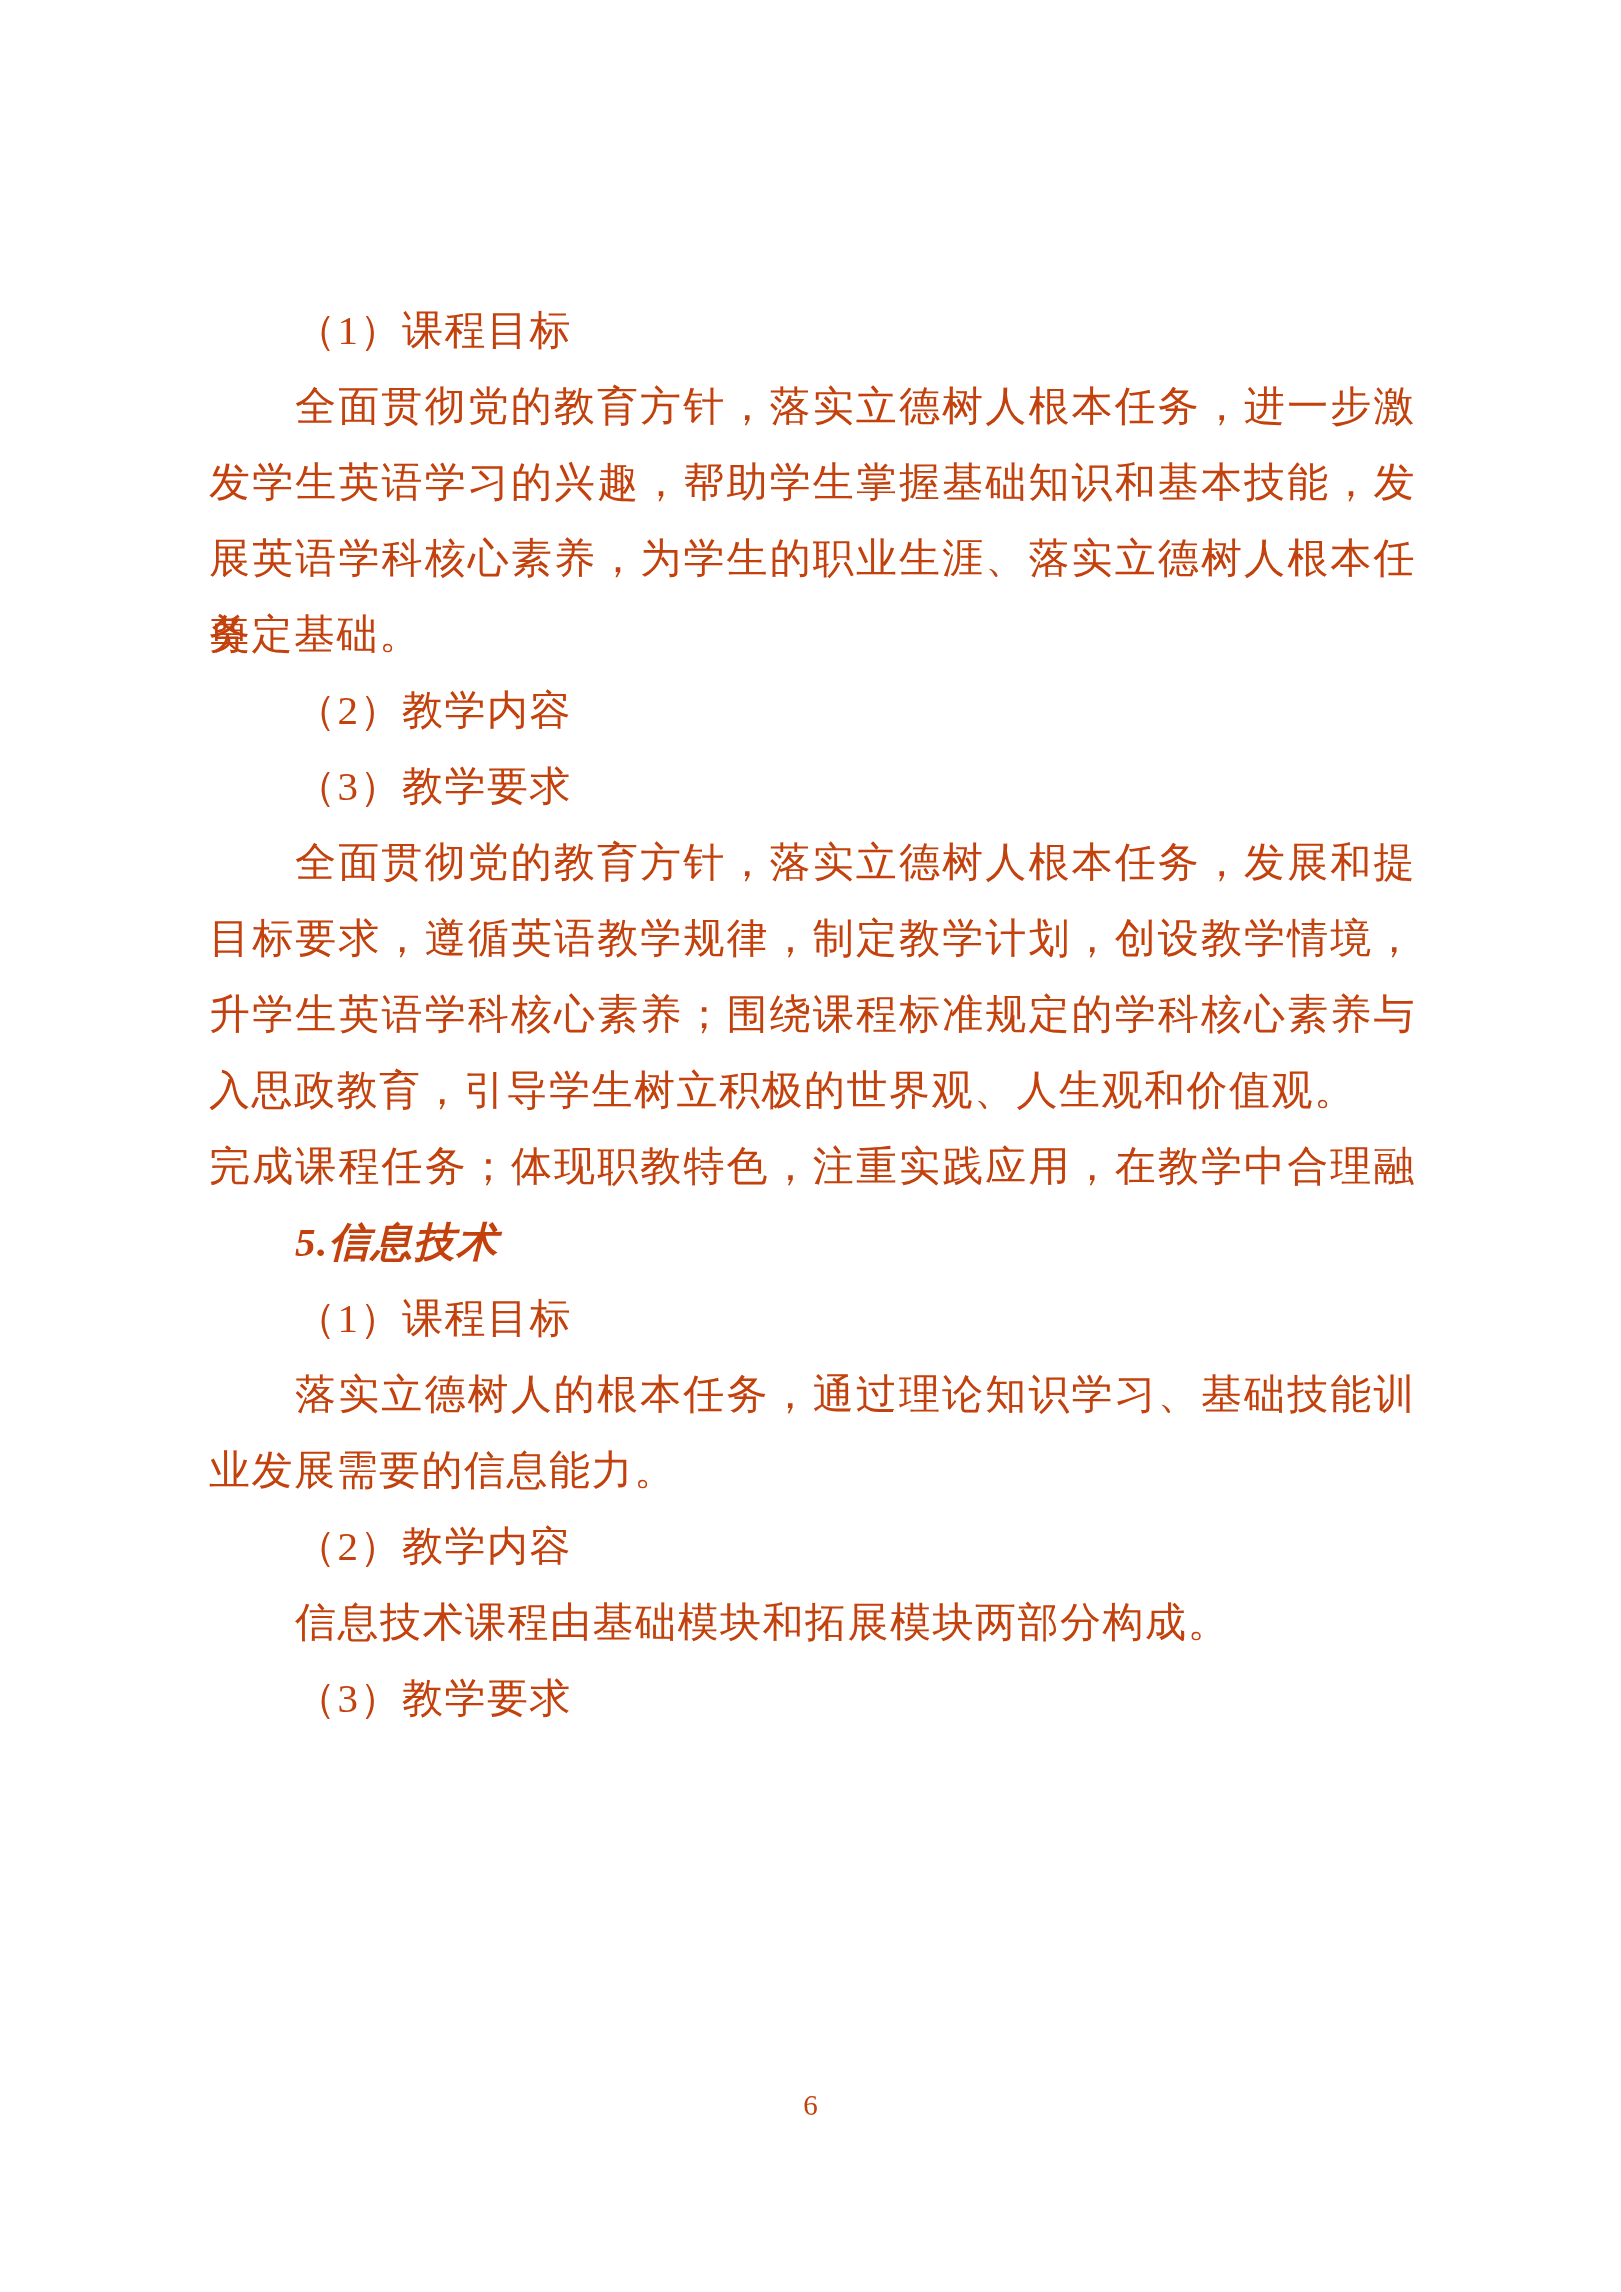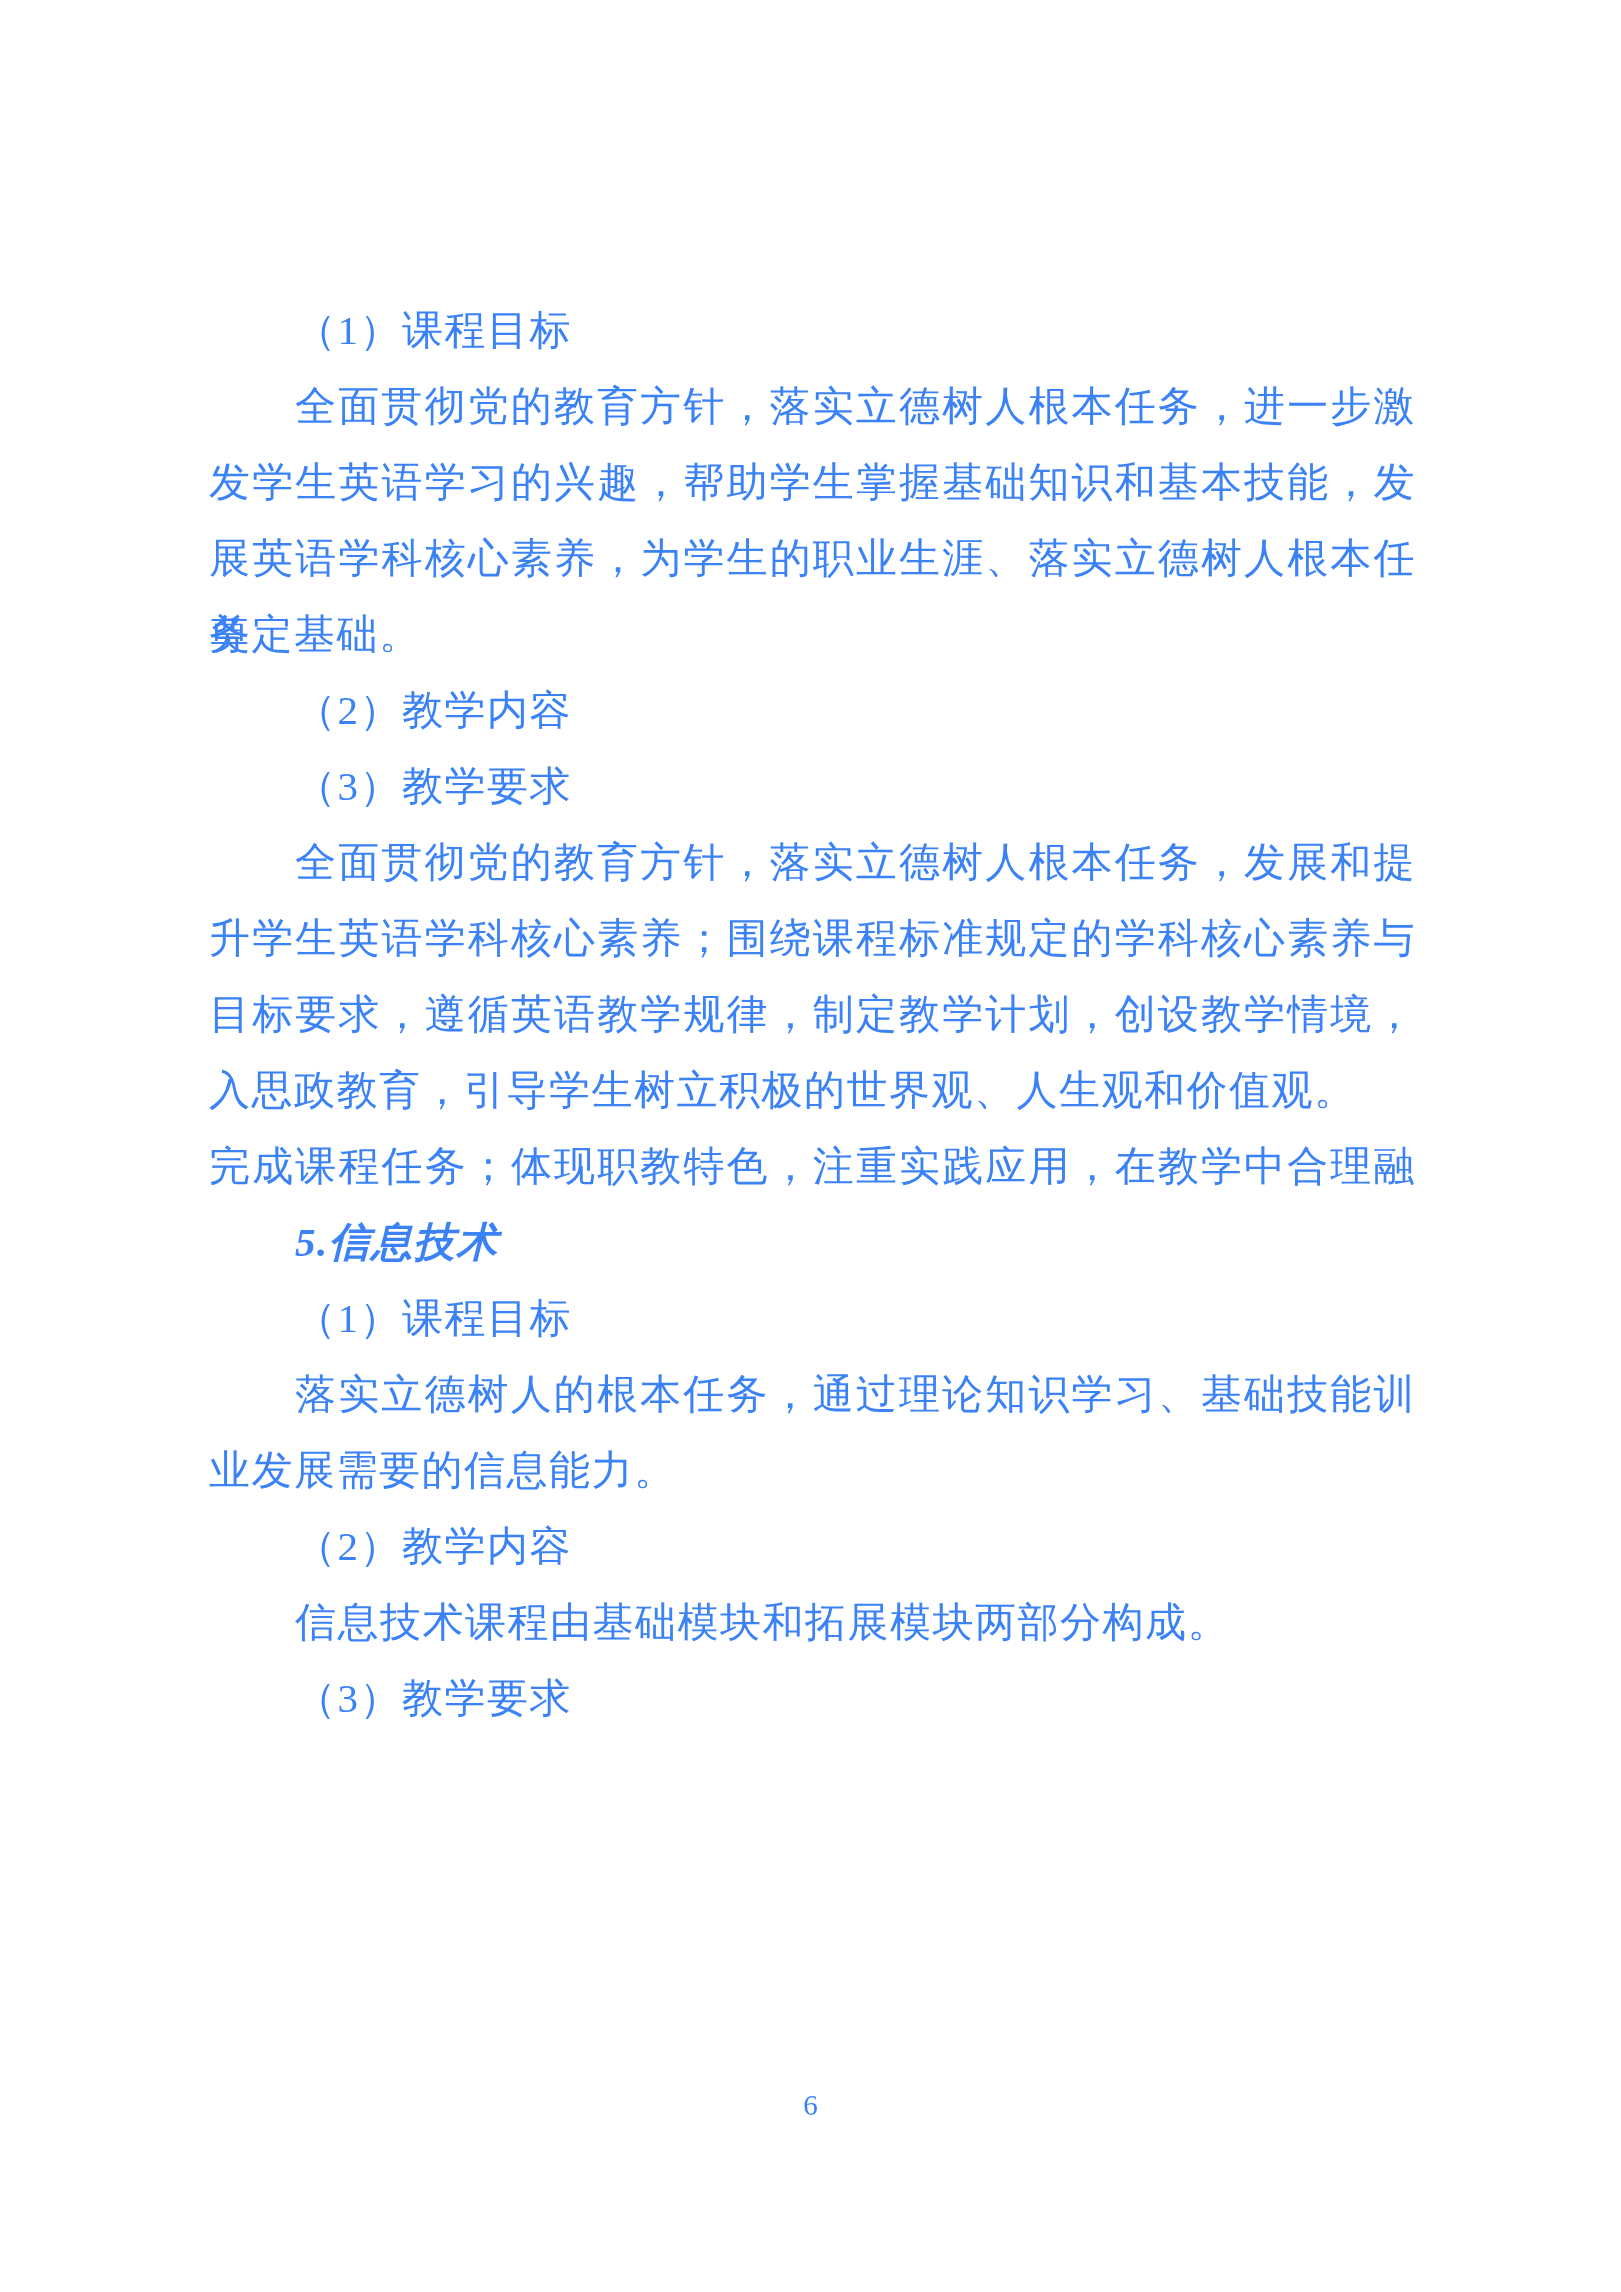--- a/index.html
+++ b/index.html
@@ -7,21 +7,21 @@
     padding: 0;
     background: #888;
   }
   .page {
     position: relative;
     width: 1621px;
     height: 2293px;
     background: #ffffff;
     overflow: hidden;
     font-family: "Liberation Serif", "DejaVu Serif", serif;
-    color: #3b82f6;
+    color: #c2410c;
   }
   .text-block {
     position: absolute;
     left: 209px;
     top: 292px;
     width: 1207px;
   }
   .line {
     height: 76px;
     line-height: 76px;
@@ -61,22 +61,22 @@
 <div class="page">
   <div class="text-block">
     <div class="line indent">（1）课程目标</div>
     <div class="line indent justify">全面贯彻党的教育方针，落实立德树人根本任务，进一步激</div>
     <div class="line justify">发学生英语学习的兴趣，帮助学生掌握基础知识和基本技能，发</div>
     <div class="line justify">展英语学科核心素养，为学生的职业生涯、落实立德树人根本任务</div>
     <div class="line">奠定基础。</div>
     <div class="line indent">（2）教学内容</div>
     <div class="line indent">（3）教学要求</div>
     <div class="line indent justify">全面贯彻党的教育方针，落实立德树人根本任务，发展和提</div>
+    <div class="line justify">目标要求，遵循英语教学规律，制定教学计划，创设教学情境，</div>
     <div class="line justify">升学生英语学科核心素养；围绕课程标准规定的学科核心素养与</div>
-    <div class="line justify">目标要求，遵循英语教学规律，制定教学计划，创设教学情境，</div>
     <div class="line">入思政教育，引导学生树立积极的世界观、人生观和价值观。</div>
     <div class="line justify">完成课程任务；体现职教特色，注重实践应用，在教学中合理融</div>
     <div class="line indent bold">5.信息技术</div>
     <div class="line indent">（1）课程目标</div>
     <div class="line indent justify">落实立德树人的根本任务，通过理论知识学习、基础技能训</div>
     <div class="line">业发展需要的信息能力。</div>
     <div class="line indent">（2）教学内容</div>
     <div class="line indent">信息技术课程由基础模块和拓展模块两部分构成。</div>
     <div class="line indent">（3）教学要求</div>
   </div>

